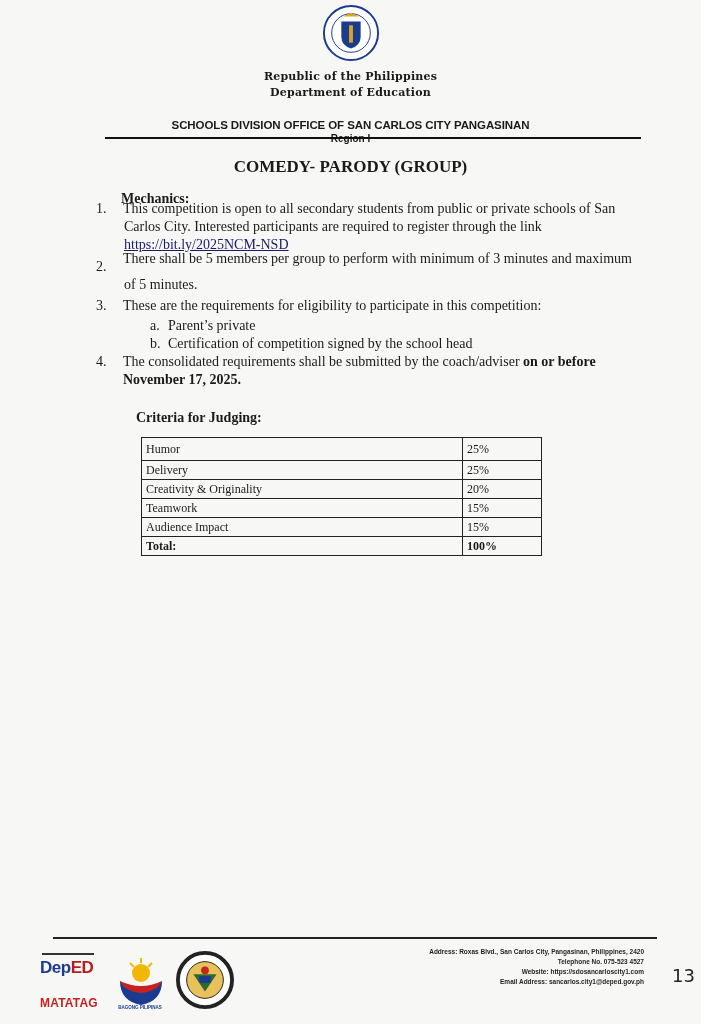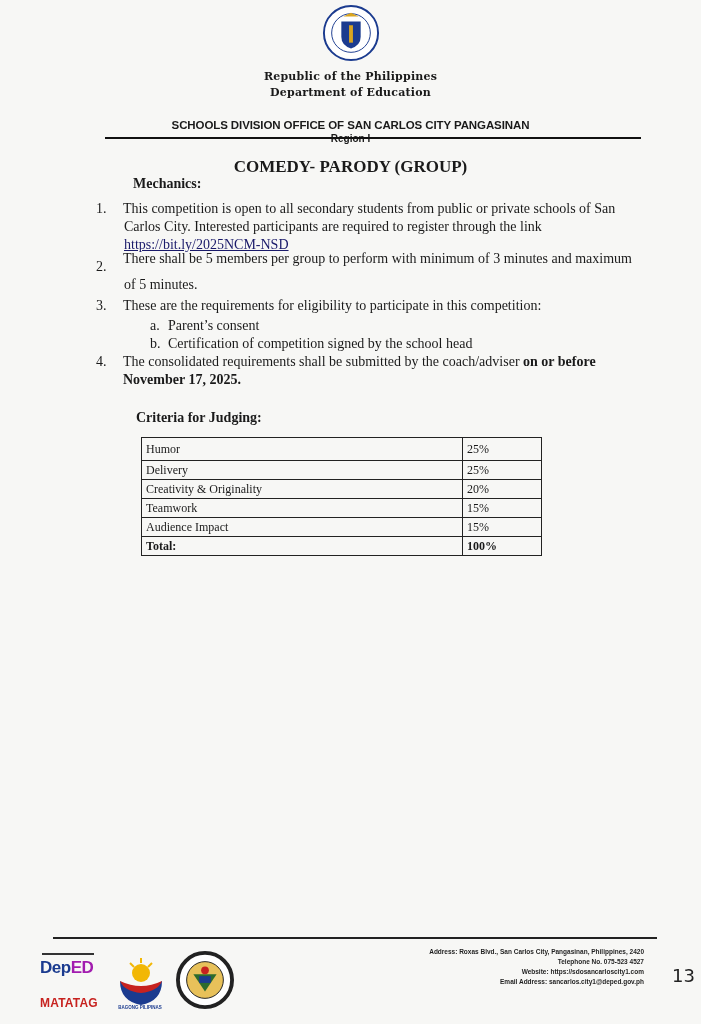--- a/index.html
+++ b/index.html
@@ -13,21 +13,21 @@
   
   .seal { left: 322px; top: 4px; width: 58px; height: 58px; }
   .gothic { font-family: "DejaVu Serif", serif; font-weight: bold; font-size: 11px; letter-spacing: 0.2px; text-align: center; width: 701px; left: 0; }
   .hdr1 { top: 70px; }
   .hdr2 { top: 86px; }
   .region { top: 104px; width: 701px; left: 0; text-align: center; font-family: "Liberation Sans", sans-serif; font-weight: bold; font-size: 10px; margin-top: 29px; }
   .sdo { top: 119px; width: 701px; left: 0; text-align: center; font-family: "Liberation Sans", sans-serif; font-weight: bold; font-size: 11.5px; letter-spacing: -0.1px; }
   .rule-top { left: 105px; top: 137px; width: 536px; height: 2px; background: #111; }
   .title { top: 157px; left: 0; width: 701px; text-align: center; font-weight: bold; font-size: 17px; }
   
-  .mech-h { left: 121px; top: 176px; font-weight: bold; font-size: 14px; margin-left: 12px; }
+  .mech-h { left: 121px; top: 191px; font-weight: bold; font-size: 14px; }
   .num { left: 96px; font-size: 14px; }
   .line { left: 123px; font-size: 14px; white-space: nowrap; }
   .link { color: #1a1a6a; text-decoration: underline; }
   .sub { left: 150px; font-size: 14px; }
   .subt { left: 168px; font-size: 14px; }
   b { font-weight: bold; }
   .crit-h { left: 136px; top: 410px; font-weight: bold; font-size: 14px; }
   table.crit {
     position: absolute; left: 141px; top: 437px; width: 401px;
     border-collapse: collapse; font-size: 12px;
@@ -36,21 +36,21 @@
   table.crit td.pct { width: 70px; }
   table.crit tr.first td { height: 22px; }
   table.crit tr.total td { font-weight: bold; }
   
   .rule-bot { left: 53px; top: 937px; width: 604px; height: 2px; background: #222; }
   .rule-small { left: 42px; top: 953px; width: 52px; height: 2px; background: #333; }
   .addr { right: 57px; width: 340px; text-align: right; font-family: "Liberation Sans", sans-serif; font-weight: bold; font-size: 6.5px; line-height: 10.5px; color: #1f1f1f; }
   .pagemark { left: 672px; top: 965px; font-family: "DejaVu Sans", sans-serif; font-size: 18px; color: #222; }
   .deped { left: 40px; top: 958px; width: 66px; }
   .deped-word { font-family: "Liberation Sans", sans-serif; font-weight: bold; font-size: 17px; color: #1b3b8f; letter-spacing: -0.5px; }
-  .deped-word .red { color: #a21caf; text-align: center; }
+  .deped-word .red { color: #b91c1c; text-align: center; }
   .matatag { font-family: "Liberation Sans", sans-serif; font-weight: bold; font-size: 12px; color: #c7221f; letter-spacing: 0.2px; margin-top: 18px; }
   .bp { left: 116px; top: 953px; width: 50px; height: 60px; }
   .bp-label { left: 110px; top: 1005px; width: 60px; text-align:center; font-family: "Liberation Sans", sans-serif; font-weight: bold; font-size: 4.5px; color: #1b3b8f; }
   .sdo-seal { left: 176px; top: 951px; width: 58px; height: 58px; }
 </style>
 </head>
 <body>
 
 <svg class="abs seal" viewBox="0 0 60 60">
   <circle cx="30" cy="30" r="28" fill="#fff" stroke="#1b3b8f" stroke-width="2"></circle>
@@ -78,21 +78,21 @@
 <div>
   <div class="abs num" style="top:259px">2.</div>
   <div class="abs line" style="top:251px">There shall be 5 members per group to perform with minimum of 3 minutes and maximum</div>
   <div class="abs line" style="top:277px;left:124px">of 5 minutes.</div>
 </div>
 
 <div>
   <div class="abs num" style="top:298px">3.</div>
   <div class="abs line" style="top:298px">These are the requirements for eligibility to participate in this competition:</div>
   <div class="abs sub" style="top:318px">a.</div>
-  <div class="abs subt" style="top:318px">Parent’s consent</div>
+  <div class="abs subt" style="top:318px">Parent’s private</div>
   <div class="abs sub" style="top:336px">b.</div>
   <div class="abs subt" style="top:336px">Certification of competition signed by the school head</div>
 </div>
 
 <div>
   <div class="abs num" style="top:354px">4.</div>
   <div class="abs line" style="top:354px"><span>The consolidated requirements shall be submitted by the coach/adviser </span><b>on or before</b></div>
   <div class="abs line" style="top:372px"><b>November 17, 2025.</b></div>
 </div>
 

